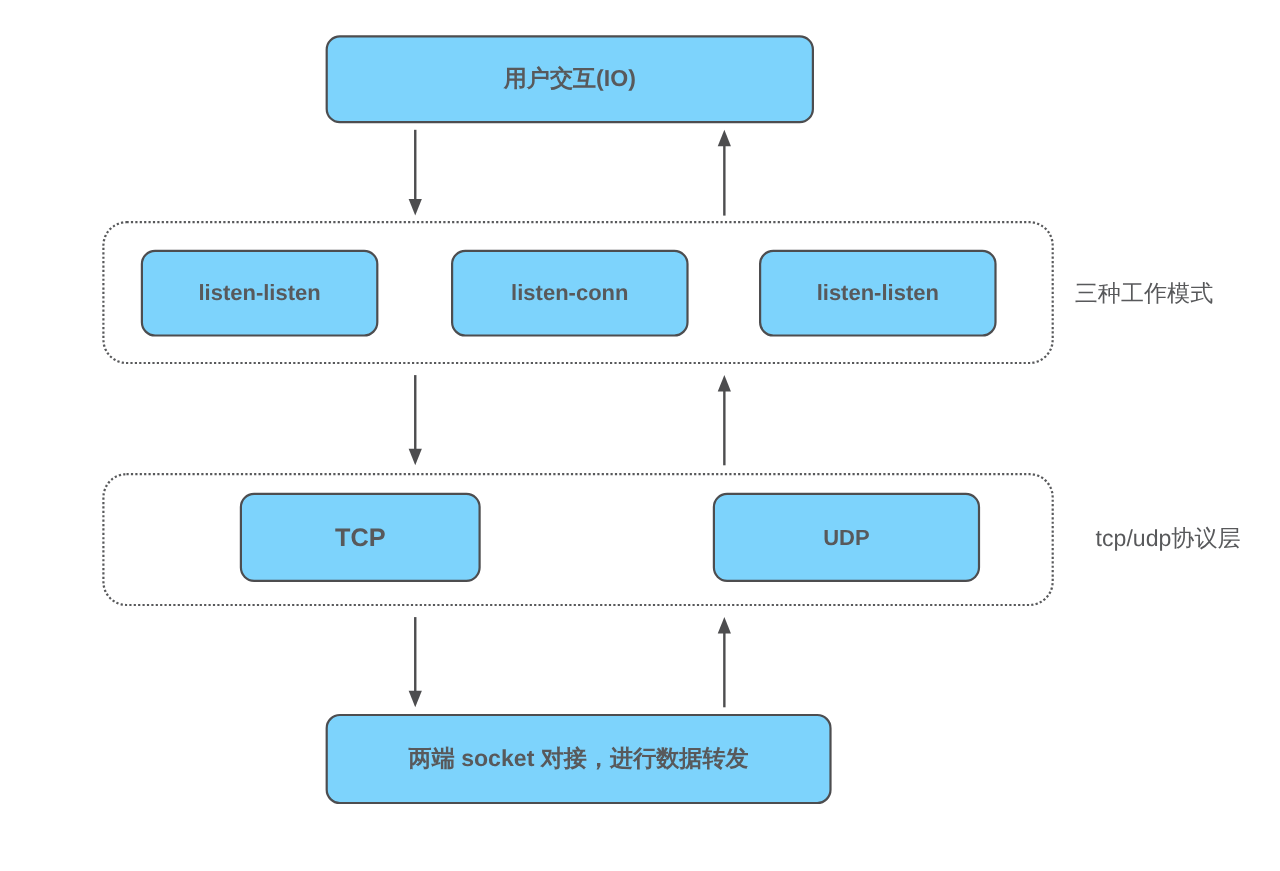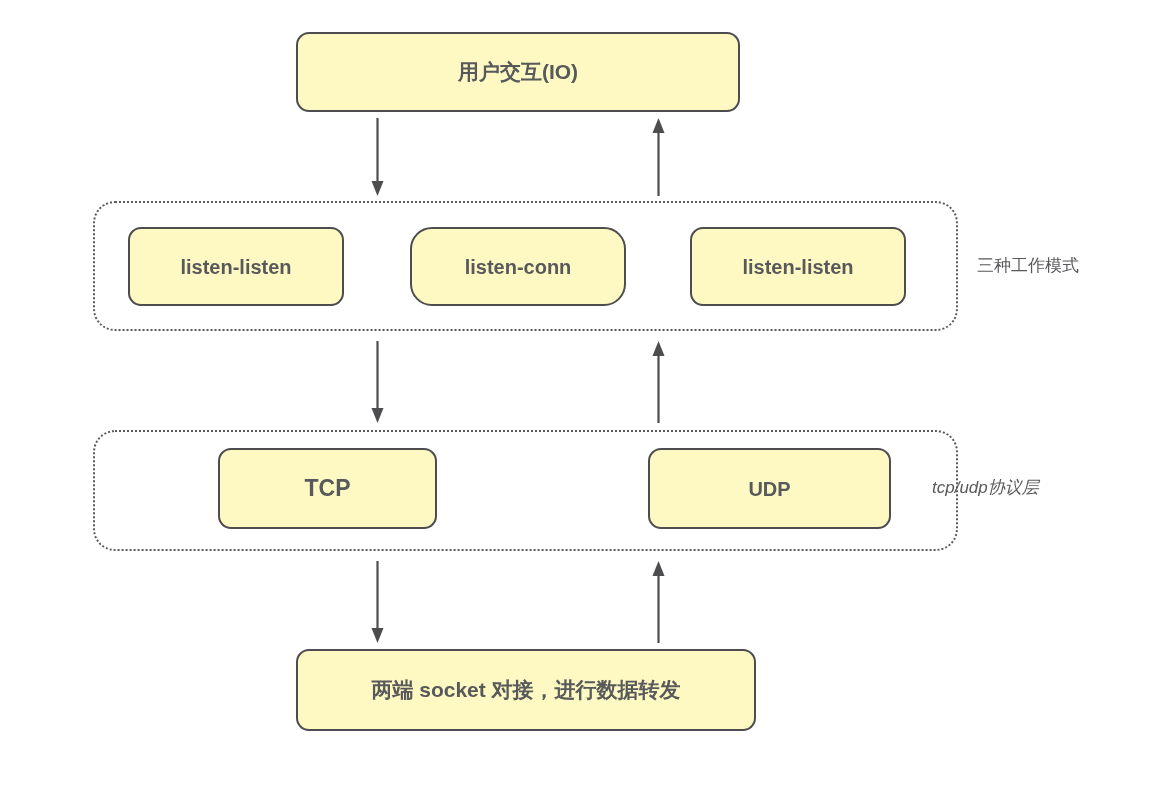--- a/index.html
+++ b/index.html
@@ -21,21 +21,21 @@
     width: 1164px;
     height: 792px;
   }
 
   
   .node {
     position: absolute;
     box-sizing: border-box;
     border: 2.5px solid #4d4d4f;
     border-radius: 13px;
-    background: #fef9c3;
+    background: #7dd3fc;
     display: flex;
     align-items: center;
     justify-content: center;
     color: #58595b;
     text-align: center;
     line-height: 1.2;
   }
   .node.bold   { font-weight: bold; }
   .node.strong { font-weight: bold; }
 
@@ -47,21 +47,20 @@
 
   #node-listen-listen-1 {
     left: 128px; top: 227px;
     width: 216px; height: 79px;
     font-size: 20px;
   }
   #node-listen-conn {
     left: 410px; top: 227px;
     width: 216px; height: 79px;
     font-size: 20px;
-    border-radius: 22px;
   }
   #node-listen-listen-2 {
     left: 690px; top: 227px;
     width: 216px; height: 79px;
     font-size: 20px;
   }
 
   #node-tcp {
     left: 218px; top: 448px;
     width: 219px; height: 81px;
@@ -93,26 +92,26 @@
   }
   #group-protocol {
     left: 93px; top: 430px;
     width: 865px; height: 121px;
   }
 
   
   .side-label {
     position: absolute;
     color: #58595b;
-    font-size: 17px;
+    font-size: 21px;
     white-space: nowrap;
     line-height: 1;
   }
   #label-modes    { left: 977px; top: 257px; }
-  #label-protocol { left: 932px; top: 479px; font-style: italic; }
+  #label-protocol { left: 996px; top: 479px; }
 
   
   .arrow-svg {
     position: absolute;
     overflow: visible;
   }
   .arrow-line {
     stroke: #4d4d4f;
     stroke-width: 2.2;
     fill: none;

